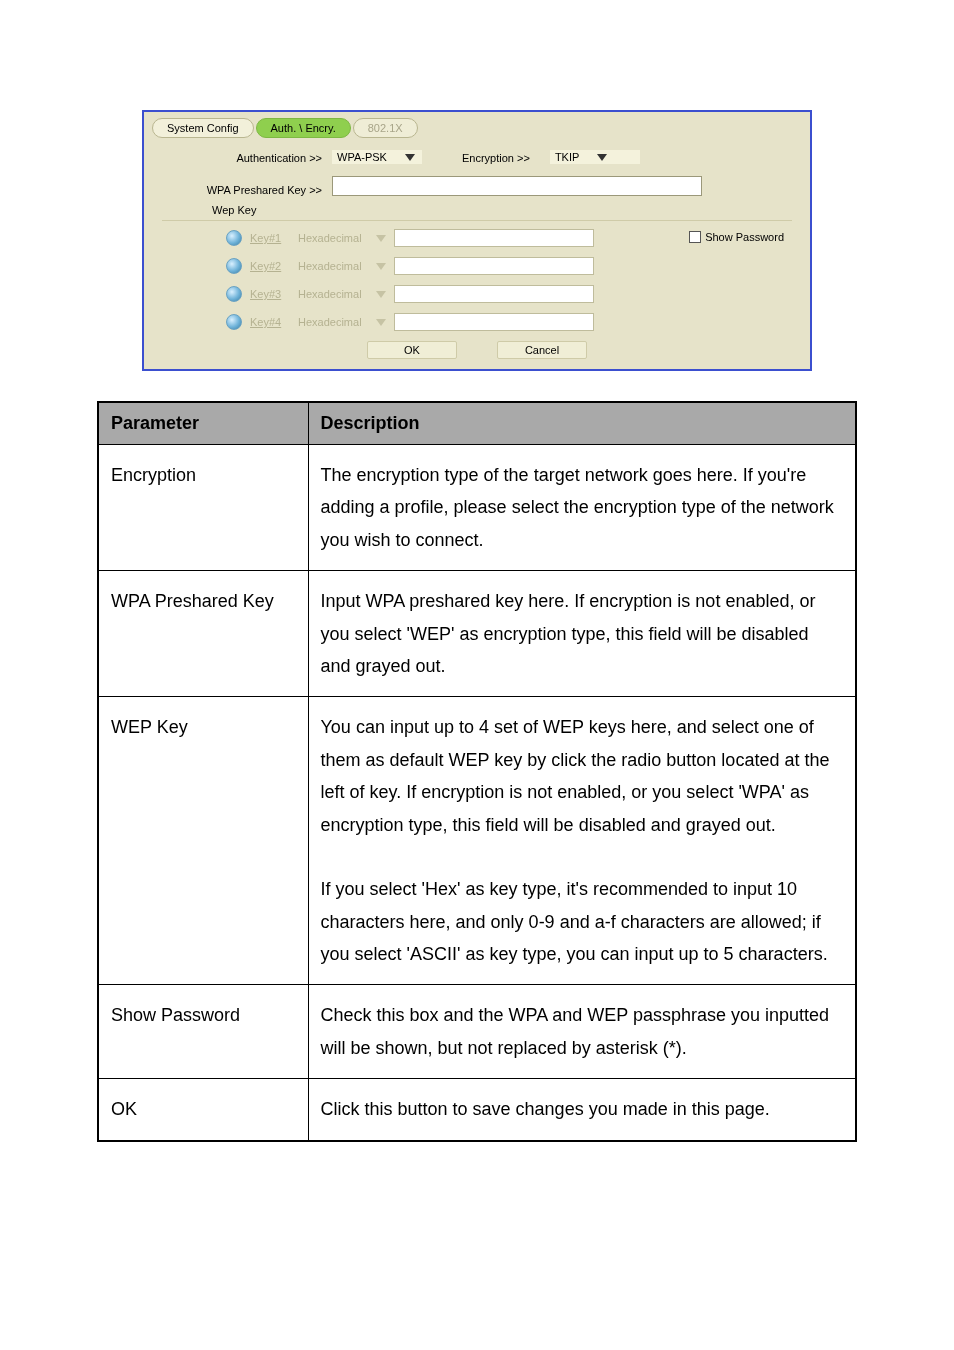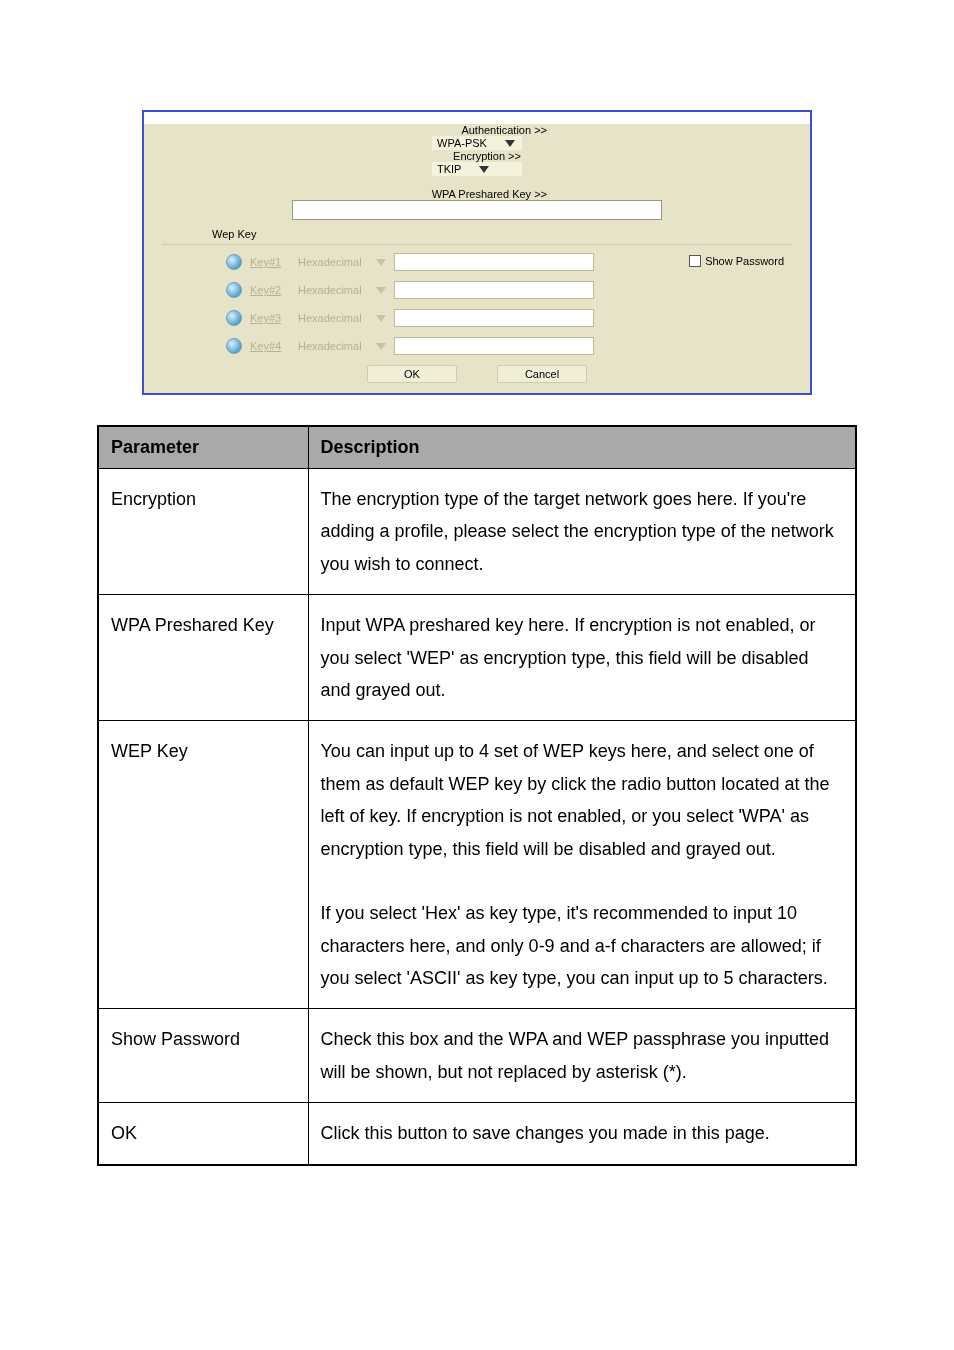--- a/index.html
+++ b/index.html
@@ -38,25 +38,24 @@
     background: #8fcf4e;
     border-color: #7eb843;
     color: #000;
   }
   .tab.disabled {
     color: #a8a589;
     background: #efedd6;
   }
   .row {
     display: flex;
-    align-items: center;
+    align-items: flex-end;
     font-size: 11px;
     margin-top: 12px;
     padding: 0 28px;
-    flex-direction: column;
   }
   .label-r {
     width: 160px;
     text-align: right;
     padding-right: 10px;
   }
   .sel {
     display: inline-flex;
     align-items: center;
     gap: 18px;
@@ -171,20 +170,25 @@
     vertical-align: top;
     line-height: 1.8;
   }
   .col1 { width: 210px; }
 </style>
 </head>
 <body>
 
 <div class="panel-wrap">
   <div class="panel">
+    <div class="tabs">
+      <div class="tab">System Config</div>
+      <div class="tab active">Auth. \ Encry.</div>
+      <div class="tab disabled">802.1X</div>
+    </div>
 
     <div class="row">
       <div class="label-r">Authentication &gt;&gt;</div>
       <div class="sel">
         <span>WPA-PSK</span>
         <span class="caret"></span>
       </div>
       <div class="enc-lbl">Encryption &gt;&gt;</div>
       <div class="sel">
         <span>TKIP</span>

